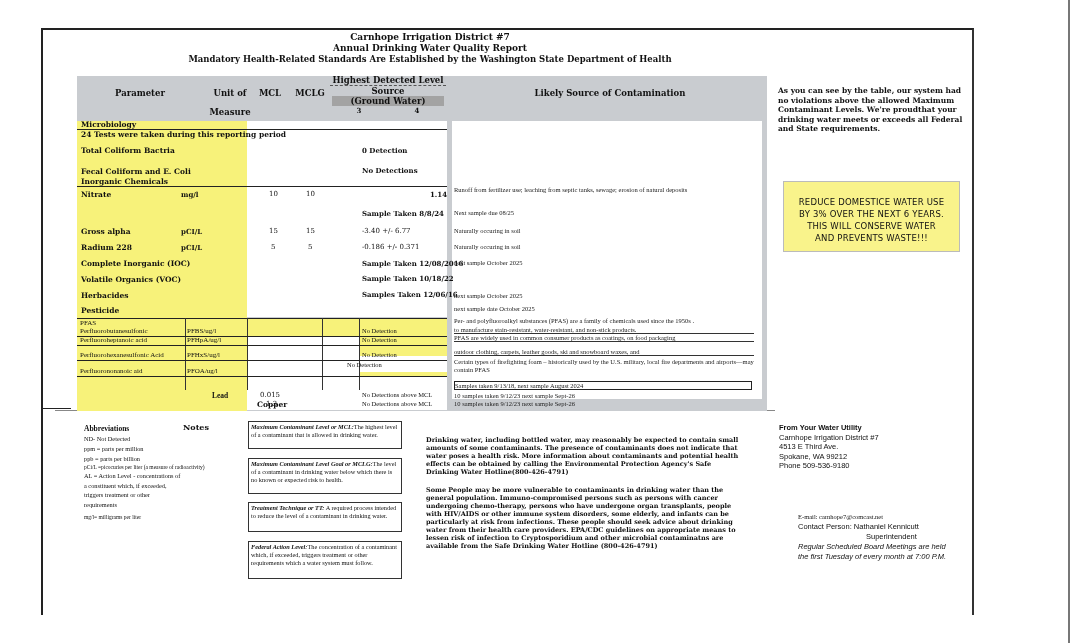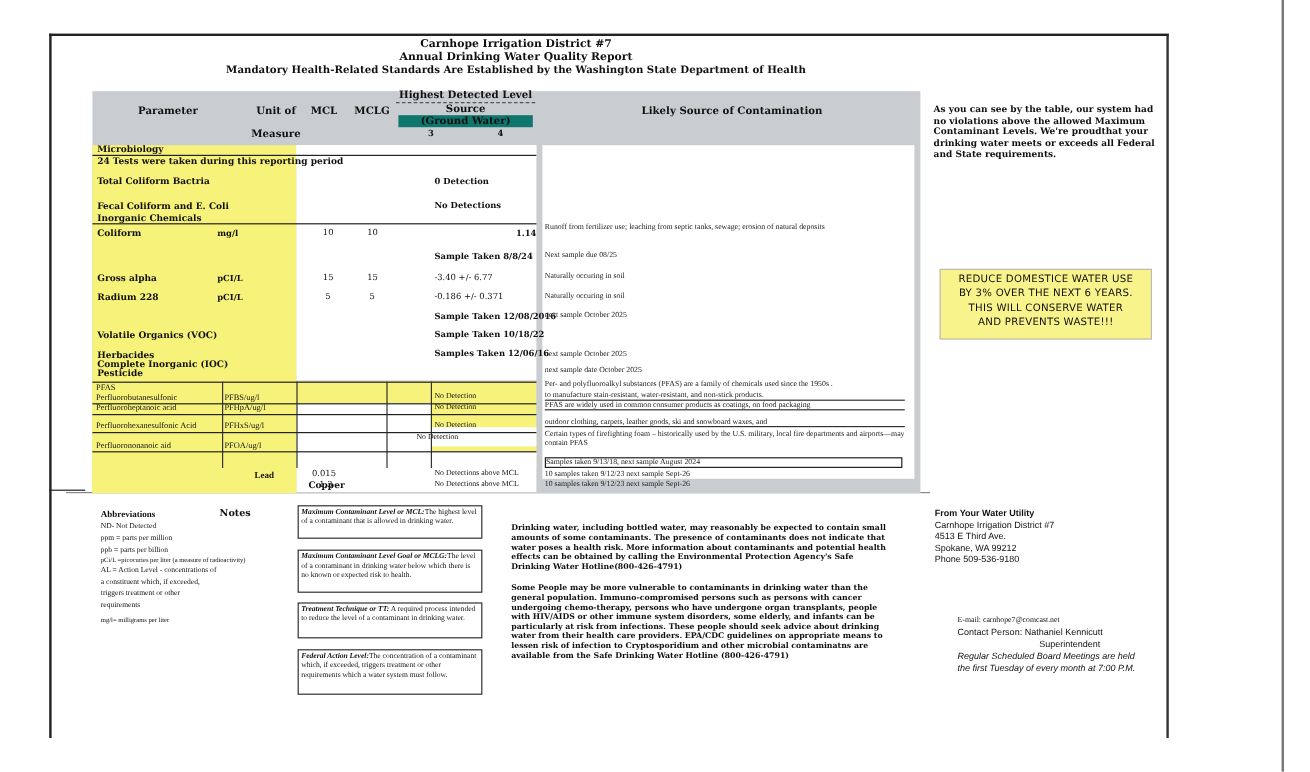--- a/index.html
+++ b/index.html
@@ -15,21 +15,21 @@
   .left-tick { position:absolute; left:41px; top:408px; width:30px; height:1px; background:#222; }
   .sep-line { position:absolute; left:55px; top:410px; width:720px; height:1px; background:#888; }
 
   .header { position:absolute; left:180px; top:32px; width:500px; text-align:center; font-size:9px; line-height:11px; font-weight:bold; }
   .header .h3 { font-size:8.5px; }
 
   
   .table-bg { position:absolute; left:77px; top:76px; width:690px; height:335px; background:#c9ccd0; }
   .col-head { position:absolute; font-size:8.5px; font-weight:bold; text-align:center; }
   .hl-box { position:absolute; left:330px; top:75px; width:116px; height:42px; font-size:8.5px; font-weight:bold; text-align:center; }
-  .hl-box .gw { background:#0f766e; margin:0 2px; }
+  .hl-box .gw { background:#a3a3a3; margin:0 2px; }
 
   .yellow-col { position:absolute; left:77px; top:121px; width:170px; height:290px; background:#f7f27a; }
   .white-mid { position:absolute; left:247px; top:121px; width:200px; height:196px; background:#fff; }
   .white-src { position:absolute; left:452px; top:121px; width:310px; height:278px; background:#fff; }
 
   .row-label { position:absolute; font-size:7.5px; font-weight:bold; white-space:nowrap; }
   .cell { position:absolute; font-size:7px; white-space:nowrap; }
   .cell.b { font-weight:bold; }
   .src { position:absolute; left:454px; font-size:6.5px; font-family:"Liberation Serif", serif; white-space:nowrap; color:#222; }
   .src.wrap { white-space:normal; width:300px; line-height:8px; }
@@ -37,21 +37,21 @@
   .pfas-grid { position:absolute; left:77px; top:318px; width:370px; height:92px; }
   .pfas-row { position:absolute; left:0; width:370px; border-bottom:1px solid #222; }
   .pfas-row .p { position:absolute; left:3px; font-size:7px; font-family:"Liberation Serif", serif; }
   .pfas-row .u { position:absolute; left:110px; font-size:7px; font-family:"Liberation Serif", serif; }
   .pfas-row .d { position:absolute; left:285px; font-size:6.5px; font-family:"Liberation Serif", serif; }
   .vline { position:absolute; width:1px; background:#333; }
   .hline { position:absolute; height:1px; background:#222; }
 
   .notice { position:absolute; left:778px; top:86px; width:190px; font-size:7.5px; font-weight:bold; line-height:9.5px; }
   .conserve { position:absolute; left:783px; top:181px; width:175px; height:55px; background:#f9f38b; border:1px solid #bbb;
-    font-family:"DejaVu Sans", sans-serif; font-size:8.5px; text-align:center; line-height:12px; padding-top:2px; letter-spacing:0.2px;margin-top:43px; }
+    font-family:"DejaVu Sans", sans-serif; font-size:8.5px; text-align:center; line-height:12px; padding-top:14px; letter-spacing:0.2px; }
 
   .abbrev { position:absolute; left:84px; top:424px; width:160px; font-size:6.3px; line-height:10px; font-family:"Liberation Serif", serif; }
   .abbrev .t { font-weight:bold; font-size:7.5px; }
   .notes-title { position:absolute; left:183px; top:422px; font-size:8px; font-weight:bold; }
 
   .defbox { position:absolute; left:248px; width:148px; border:1px solid #333; font-size:6.3px; line-height:8px; font-family:"Liberation Serif", serif; padding:1px 2px; }
   .defbox i { font-weight:bold; }
 
   .para { position:absolute; left:426px; width:315px; font-size:6.5px; line-height:8px; font-weight:bold; }
   .utility { position:absolute; left:779px; top:423px; width:190px; font-family:"Liberation Sans", sans-serif; font-size:7.5px; line-height:9.5px; }
@@ -102,21 +102,21 @@
 <div class="row-label" style="left:81px;top:120px;">Microbiology</div>
 <div class="row-label" style="left:81px;top:130px;">24 Tests were taken during this reporting period</div>
 <div class="row-label" style="left:81px;top:177px;">Inorganic Chemicals</div>
 
 <div class="row-label" style="left:81px;top:146px;">Total Coliform Bactria</div>
 <div class="cell b" style="left:362px;top:146px;">0 Detection</div>
 
 <div class="row-label" style="left:81px;top:167px;">Fecal Coliform and E. Coli</div>
 <div class="cell b" style="left:362px;top:166px;">No Detections</div>
 
-<div class="row-label" style="left:81px;top:190px;">Coliform</div>
+<div class="row-label" style="left:81px;top:190px;">Nitrate</div>
 <div class="cell b" style="left:181px;top:190px;">mg/l</div>
 <div class="cell" style="left:269px;top:190px;">10</div>
 <div class="cell" style="left:306px;top:190px;">10</div>
 <div class="cell b" style="left:430px;top:190px;">1.14</div>
 <div class="src wrap" style="top:186px;">Runoff from fertilizer use; leaching from septic tanks, sewage; erosion of natural deposits</div>
 
 <div class="cell b" style="left:362px;top:209px;">Sample Taken 8/8/24</div>
 <div class="src" style="top:209px;">Next sample due 08/25</div>
 
 <div class="row-label" style="left:81px;top:227px;">Gross alpha</div>
@@ -126,21 +126,21 @@
 <div class="cell" style="left:362px;top:227px;">-3.40 +/- 6.77</div>
 <div class="src" style="top:227px;">Naturally occuring in soil</div>
 
 <div class="row-label" style="left:81px;top:243px;">Radium 228</div>
 <div class="cell b" style="left:181px;top:243px;">pCI/L</div>
 <div class="cell" style="left:271px;top:243px;">5</div>
 <div class="cell" style="left:308px;top:243px;">5</div>
 <div class="cell" style="left:362px;top:243px;">-0.186 +/- 0.371</div>
 <div class="src" style="top:243px;">Naturally occuring in soil</div>
 
-<div class="row-label" style="left:81px;top:259px;margin-top:40px;">Complete Inorganic (IOC)</div>
+<div class="row-label" style="left:81px;top:259px;">Complete Inorganic (IOC)</div>
 <div class="cell b" style="left:362px;top:259px;">Sample Taken 12/08/2016</div>
 <div class="src" style="top:259px;">next sample October 2025</div>
 
 <div class="row-label" style="left:81px;top:275px;">Volatile Organics (VOC)</div>
 <div class="cell b" style="left:362px;top:274px;">Sample Taken 10/18/22</div>
 
 <div class="row-label" style="left:81px;top:291px;">Herbacides</div>
 <div class="cell b" style="left:362px;top:290px;">Samples Taken 12/06/16</div>
 <div class="src" style="top:292px;">next sample October 2025</div>
 

